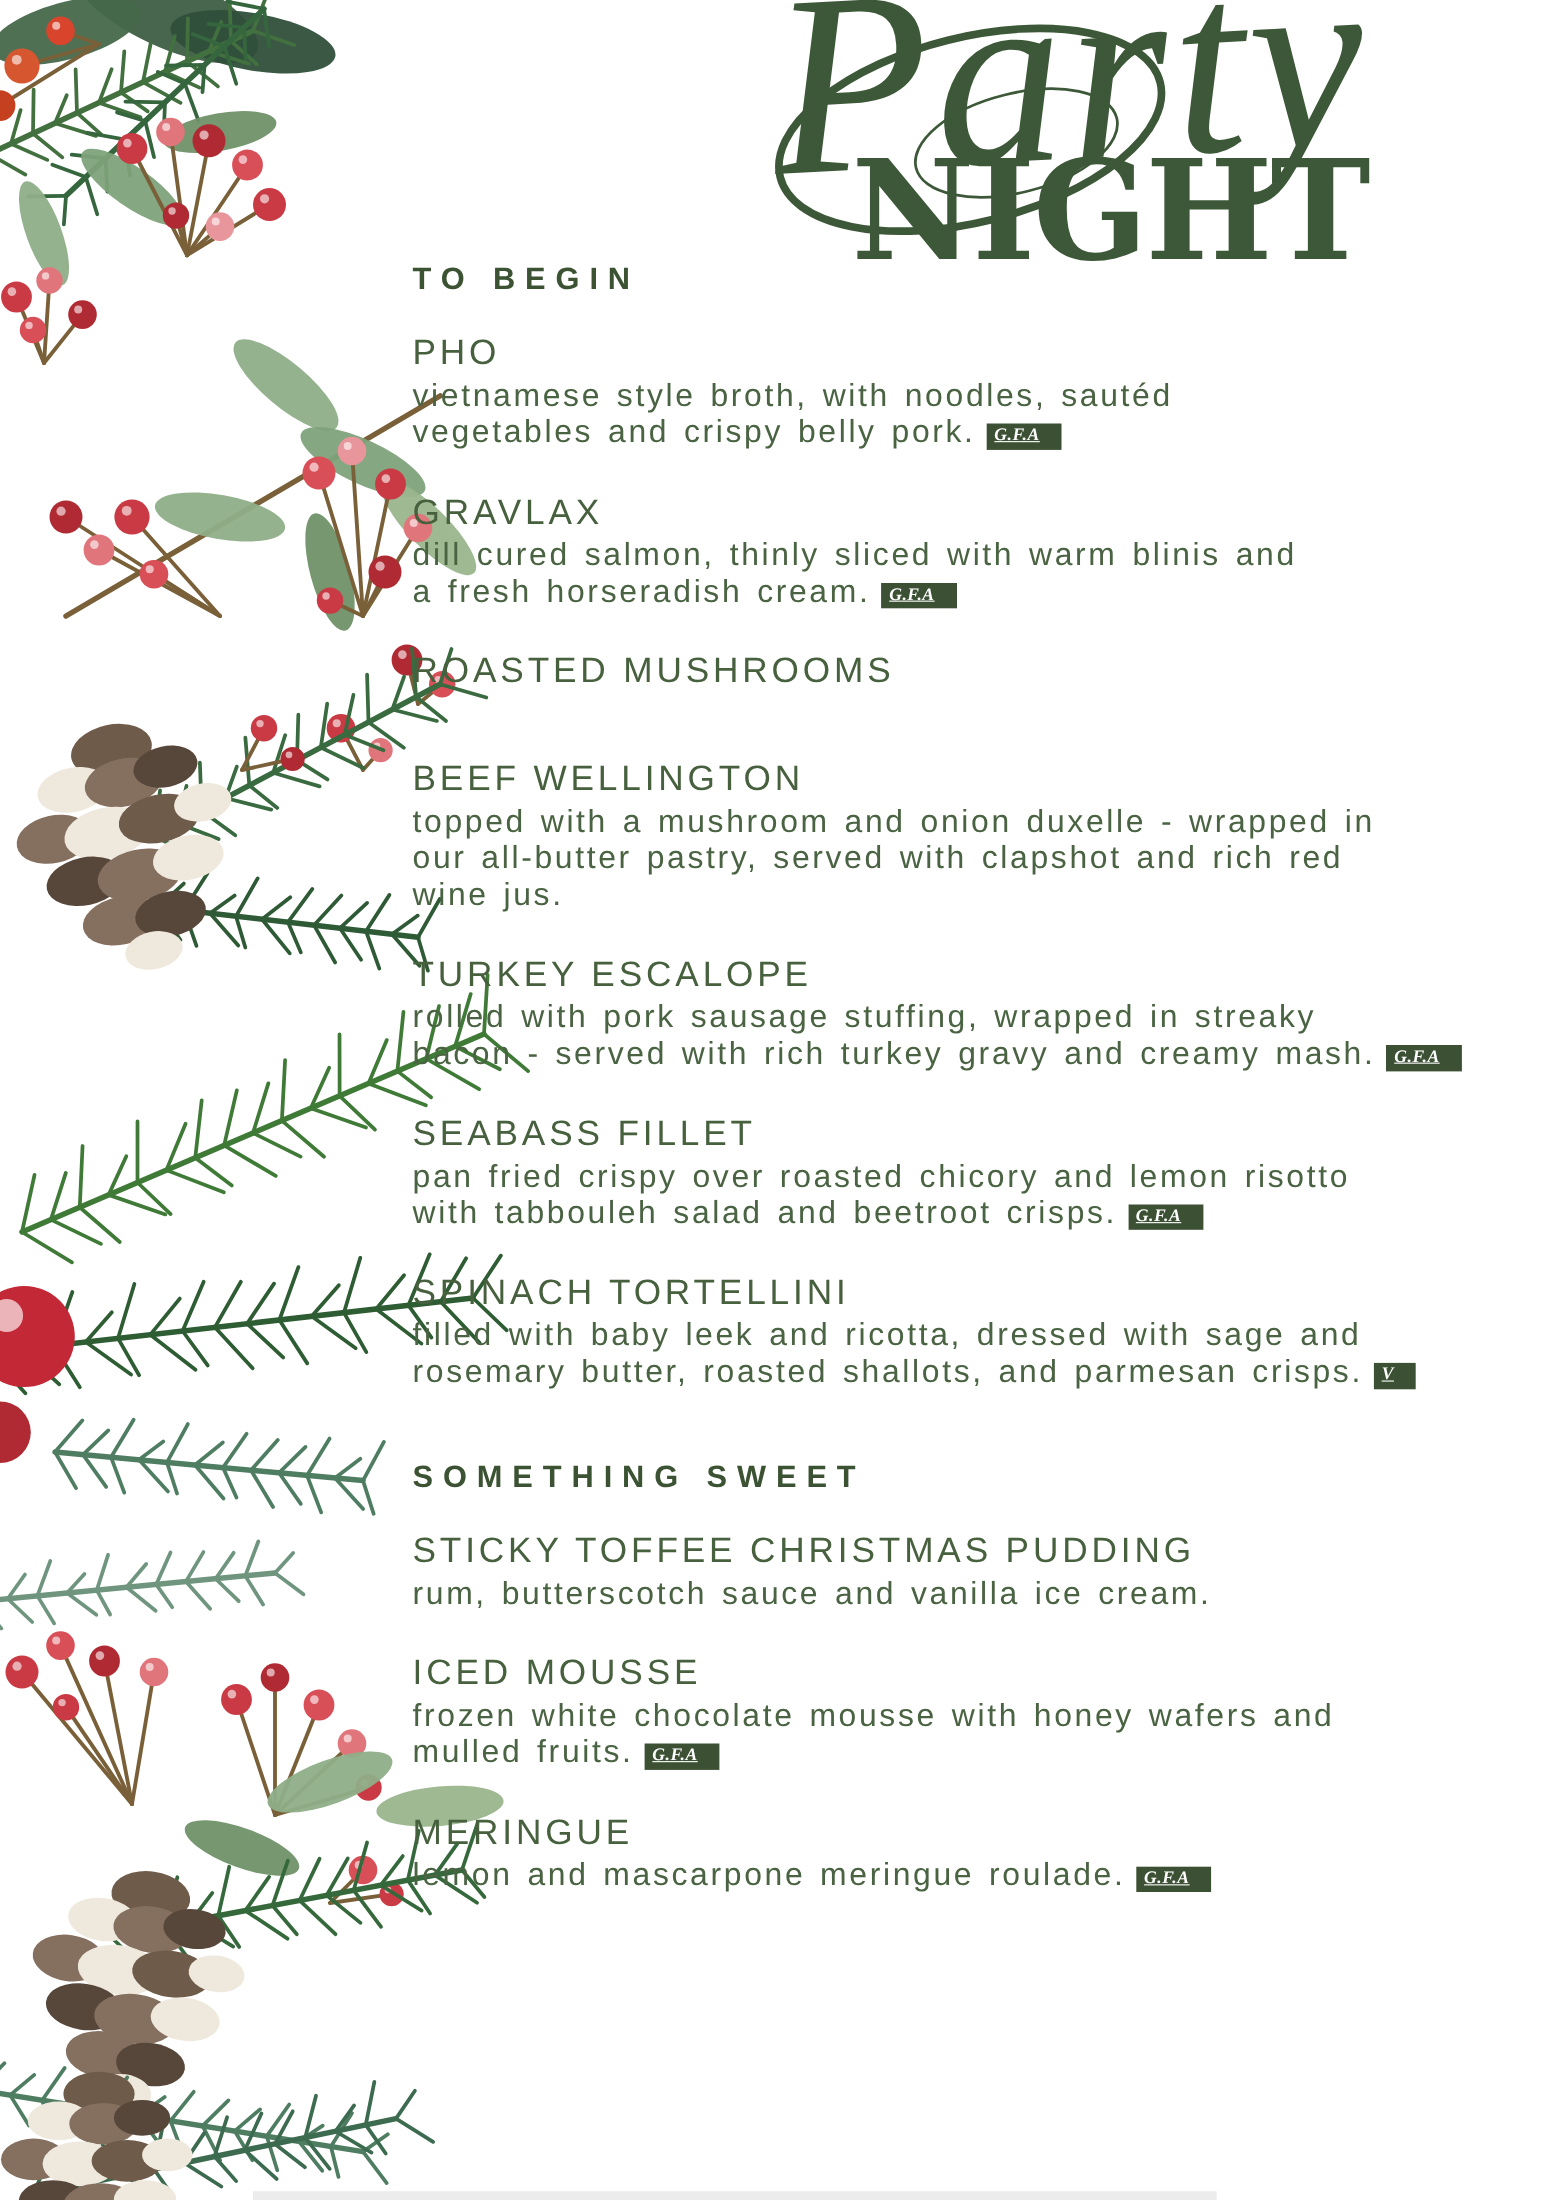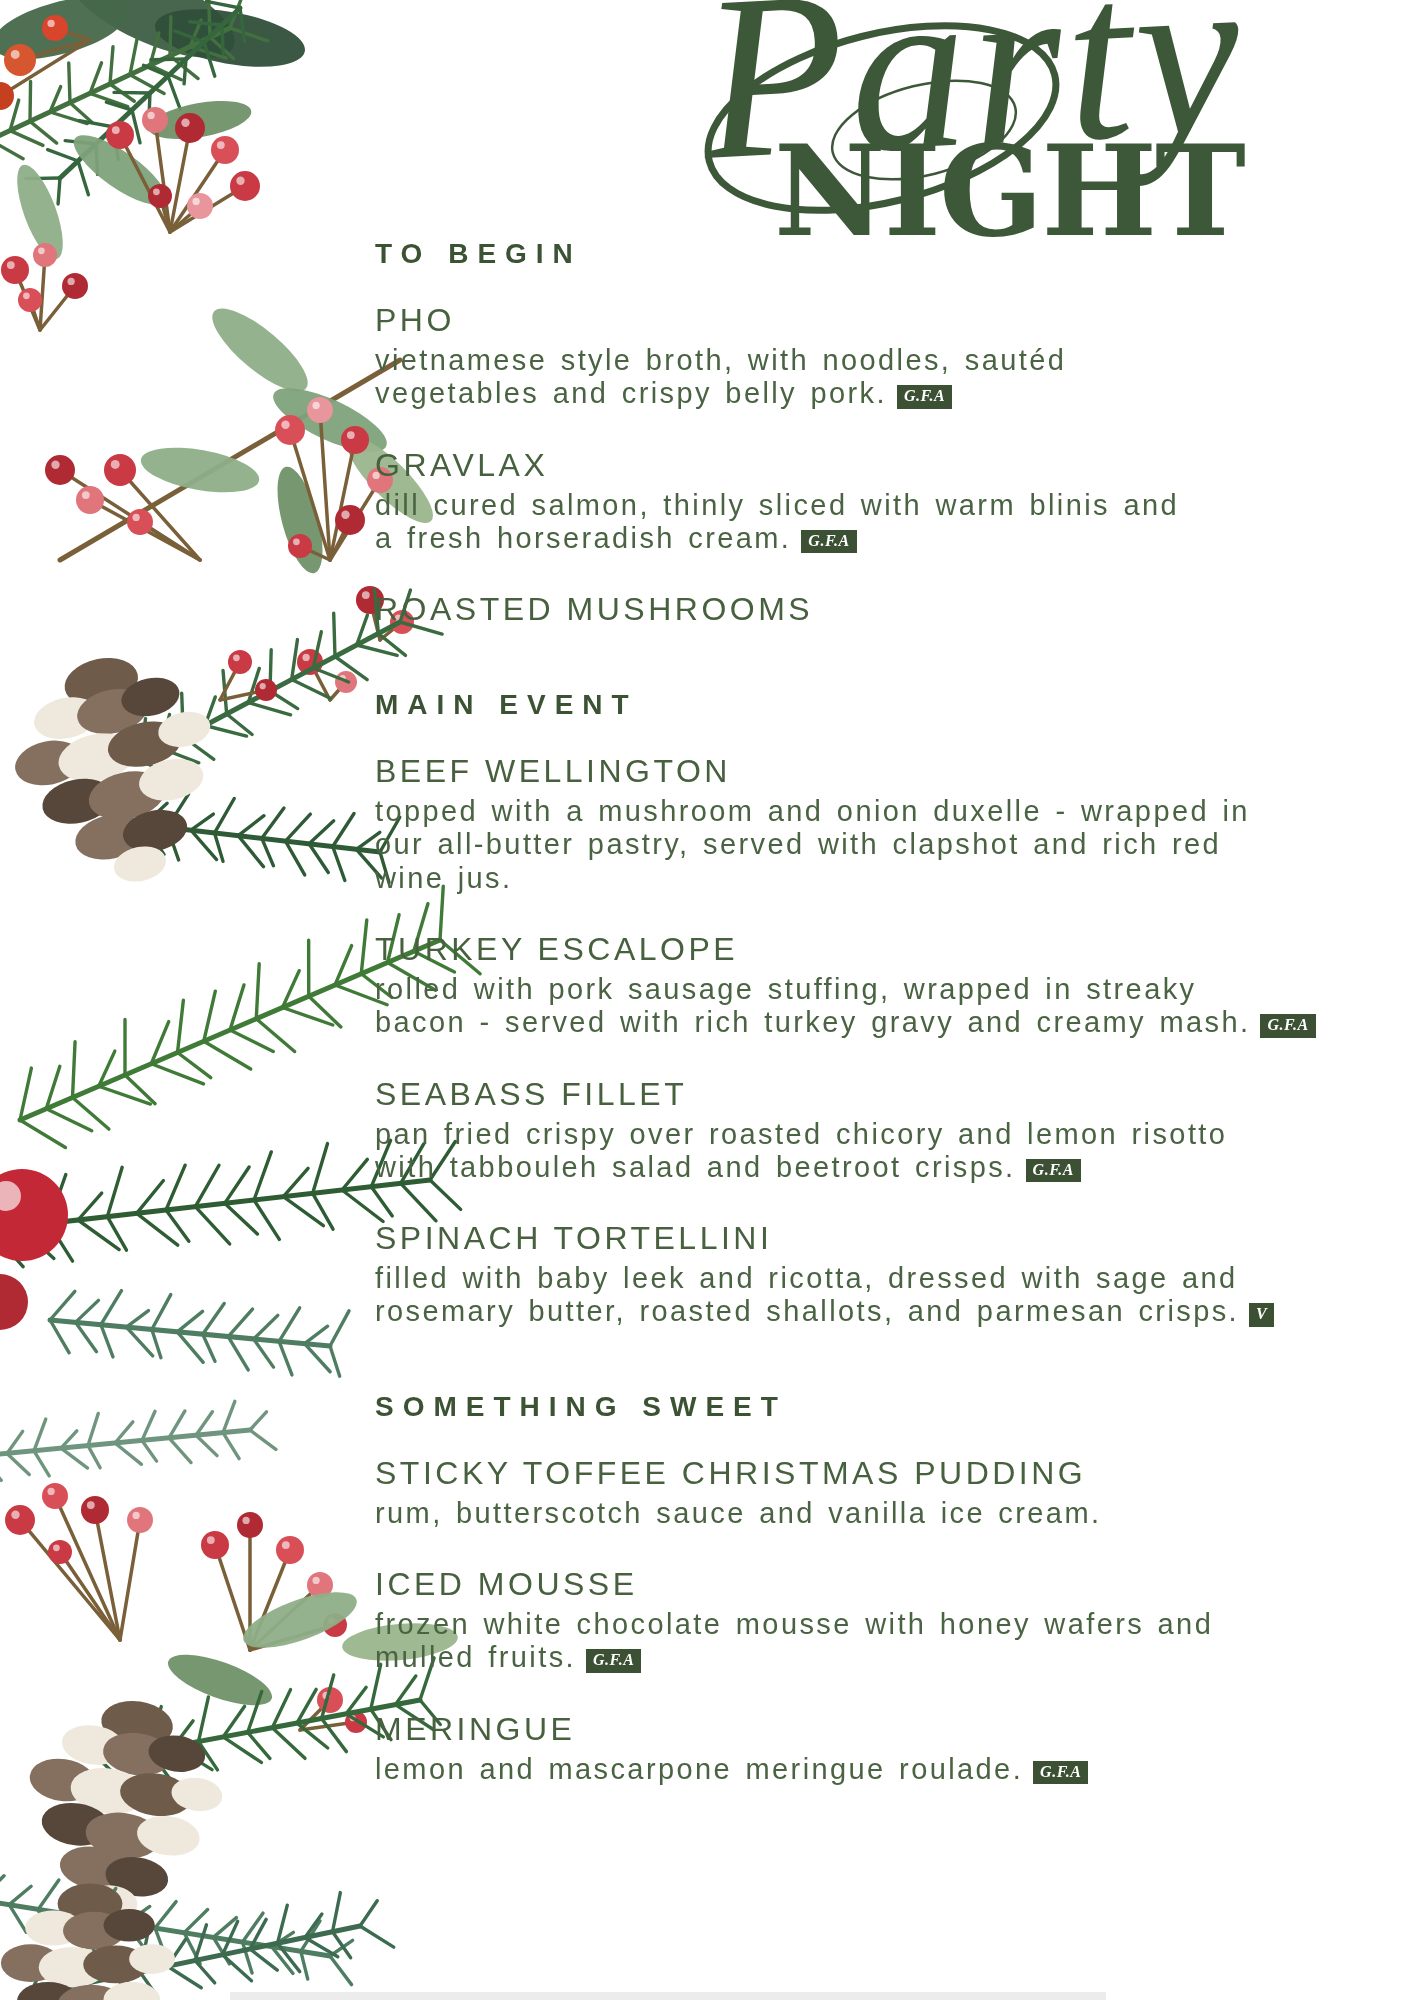--- a/index.html
+++ b/index.html
@@ -24,24 +24,24 @@
   .menu{position:absolute;left:375px;top:240px;width:1010px;color:#4a6342;}
   .section{margin:0 0 64px 0;}
   .section-heading{margin:0 0 36px 0;font-size:28px;line-height:1;font-weight:700;
                    letter-spacing:9px;color:#3b5233;}
   .item{margin:0 0 38px 0;}
   .item-name{margin:0 0 6px 0;font-size:32px;line-height:1.06;font-weight:400;
              letter-spacing:3.5px;color:#47603e;}
   .item-desc{margin:0;font-size:29px;line-height:1.15;font-weight:400;
              letter-spacing:2.4px;word-spacing:3px;color:#4a6342;}
   .desc-text{white-space:pre-line;margin-top:44px;}
-  .badge{display:inline-block;margin-left:10px;padding:2px 7px 4px 7px;vertical-align:2px;
+  .badge{display:inline-block;margin-left:10px;padding:2px 20px 4px 7px;vertical-align:2px;
          background:#3c5134;color:#ffffff;font-family:"Liberation Serif",serif;
          font-style:italic;font-weight:700;font-size:16px;line-height:1.1;
-         letter-spacing:.5px;white-space:nowrap;}
+         letter-spacing:.5px;white-space:nowrap;text-decoration:underline;}
 
   .bottom-bar{position:absolute;left:230px;top:1992px;width:876px;height:8px;background:#ececec;}
 </style>
 </head>
 <body>
 
 <div class="page">
 
   <div class="garland">
     <svg id="garland-svg" width="520" height="2000" viewBox="0 0 520 2000">
@@ -566,21 +566,20 @@
         <p class="item-desc"><span class="desc-text">dill cured salmon, thinly sliced with warm blinis and
 a fresh horseradish cream.</span><span class="badge">G.F.A</span></p>
       </div>
 
       <div class="item">
         <div class="item-name">ROASTED MUSHROOMS</div>
       </div>
     </div>
 
     <div class="section">
-      <h2 class="section-heading">MAIN EVENT</h2>
 
       <div class="item">
         <div class="item-name">BEEF WELLINGTON</div>
         <p class="item-desc"><span class="desc-text">topped with a mushroom and onion duxelle - wrapped in
 our all-butter pastry, served with clapshot and rich red
 wine jus.</span></p>
       </div>
 
       <div class="item">
         <div class="item-name">TURKEY ESCALOPE</div>

